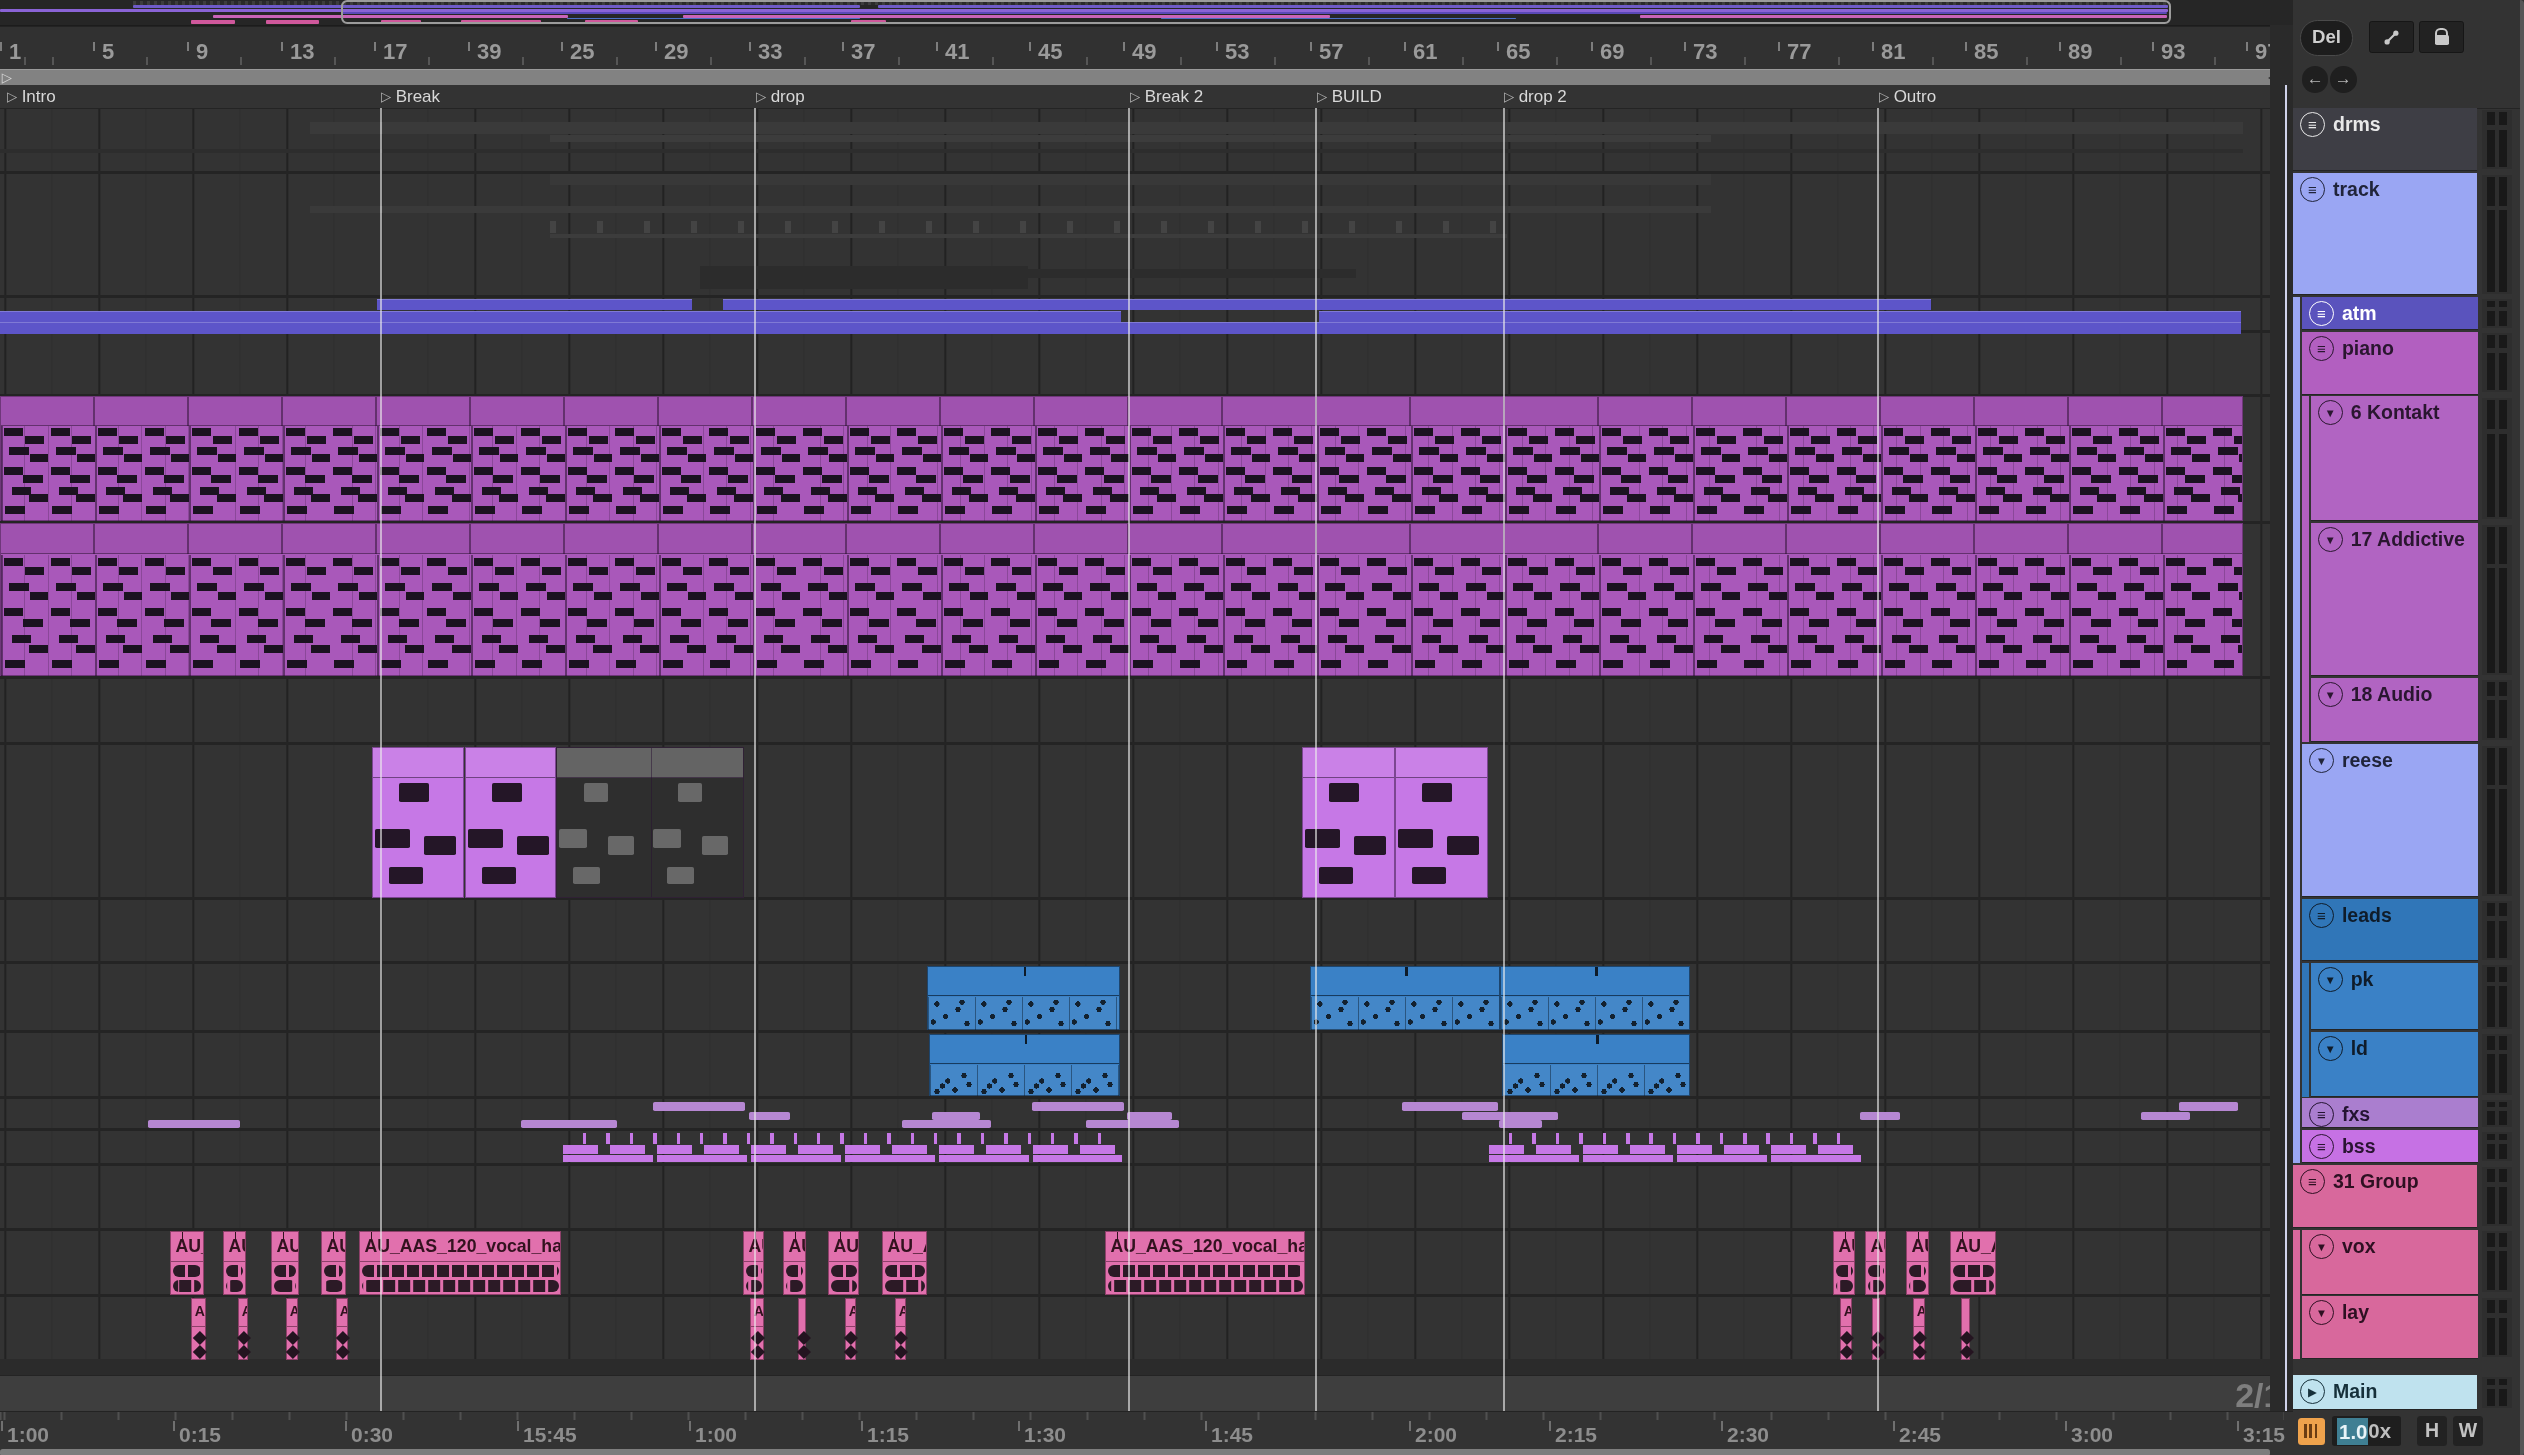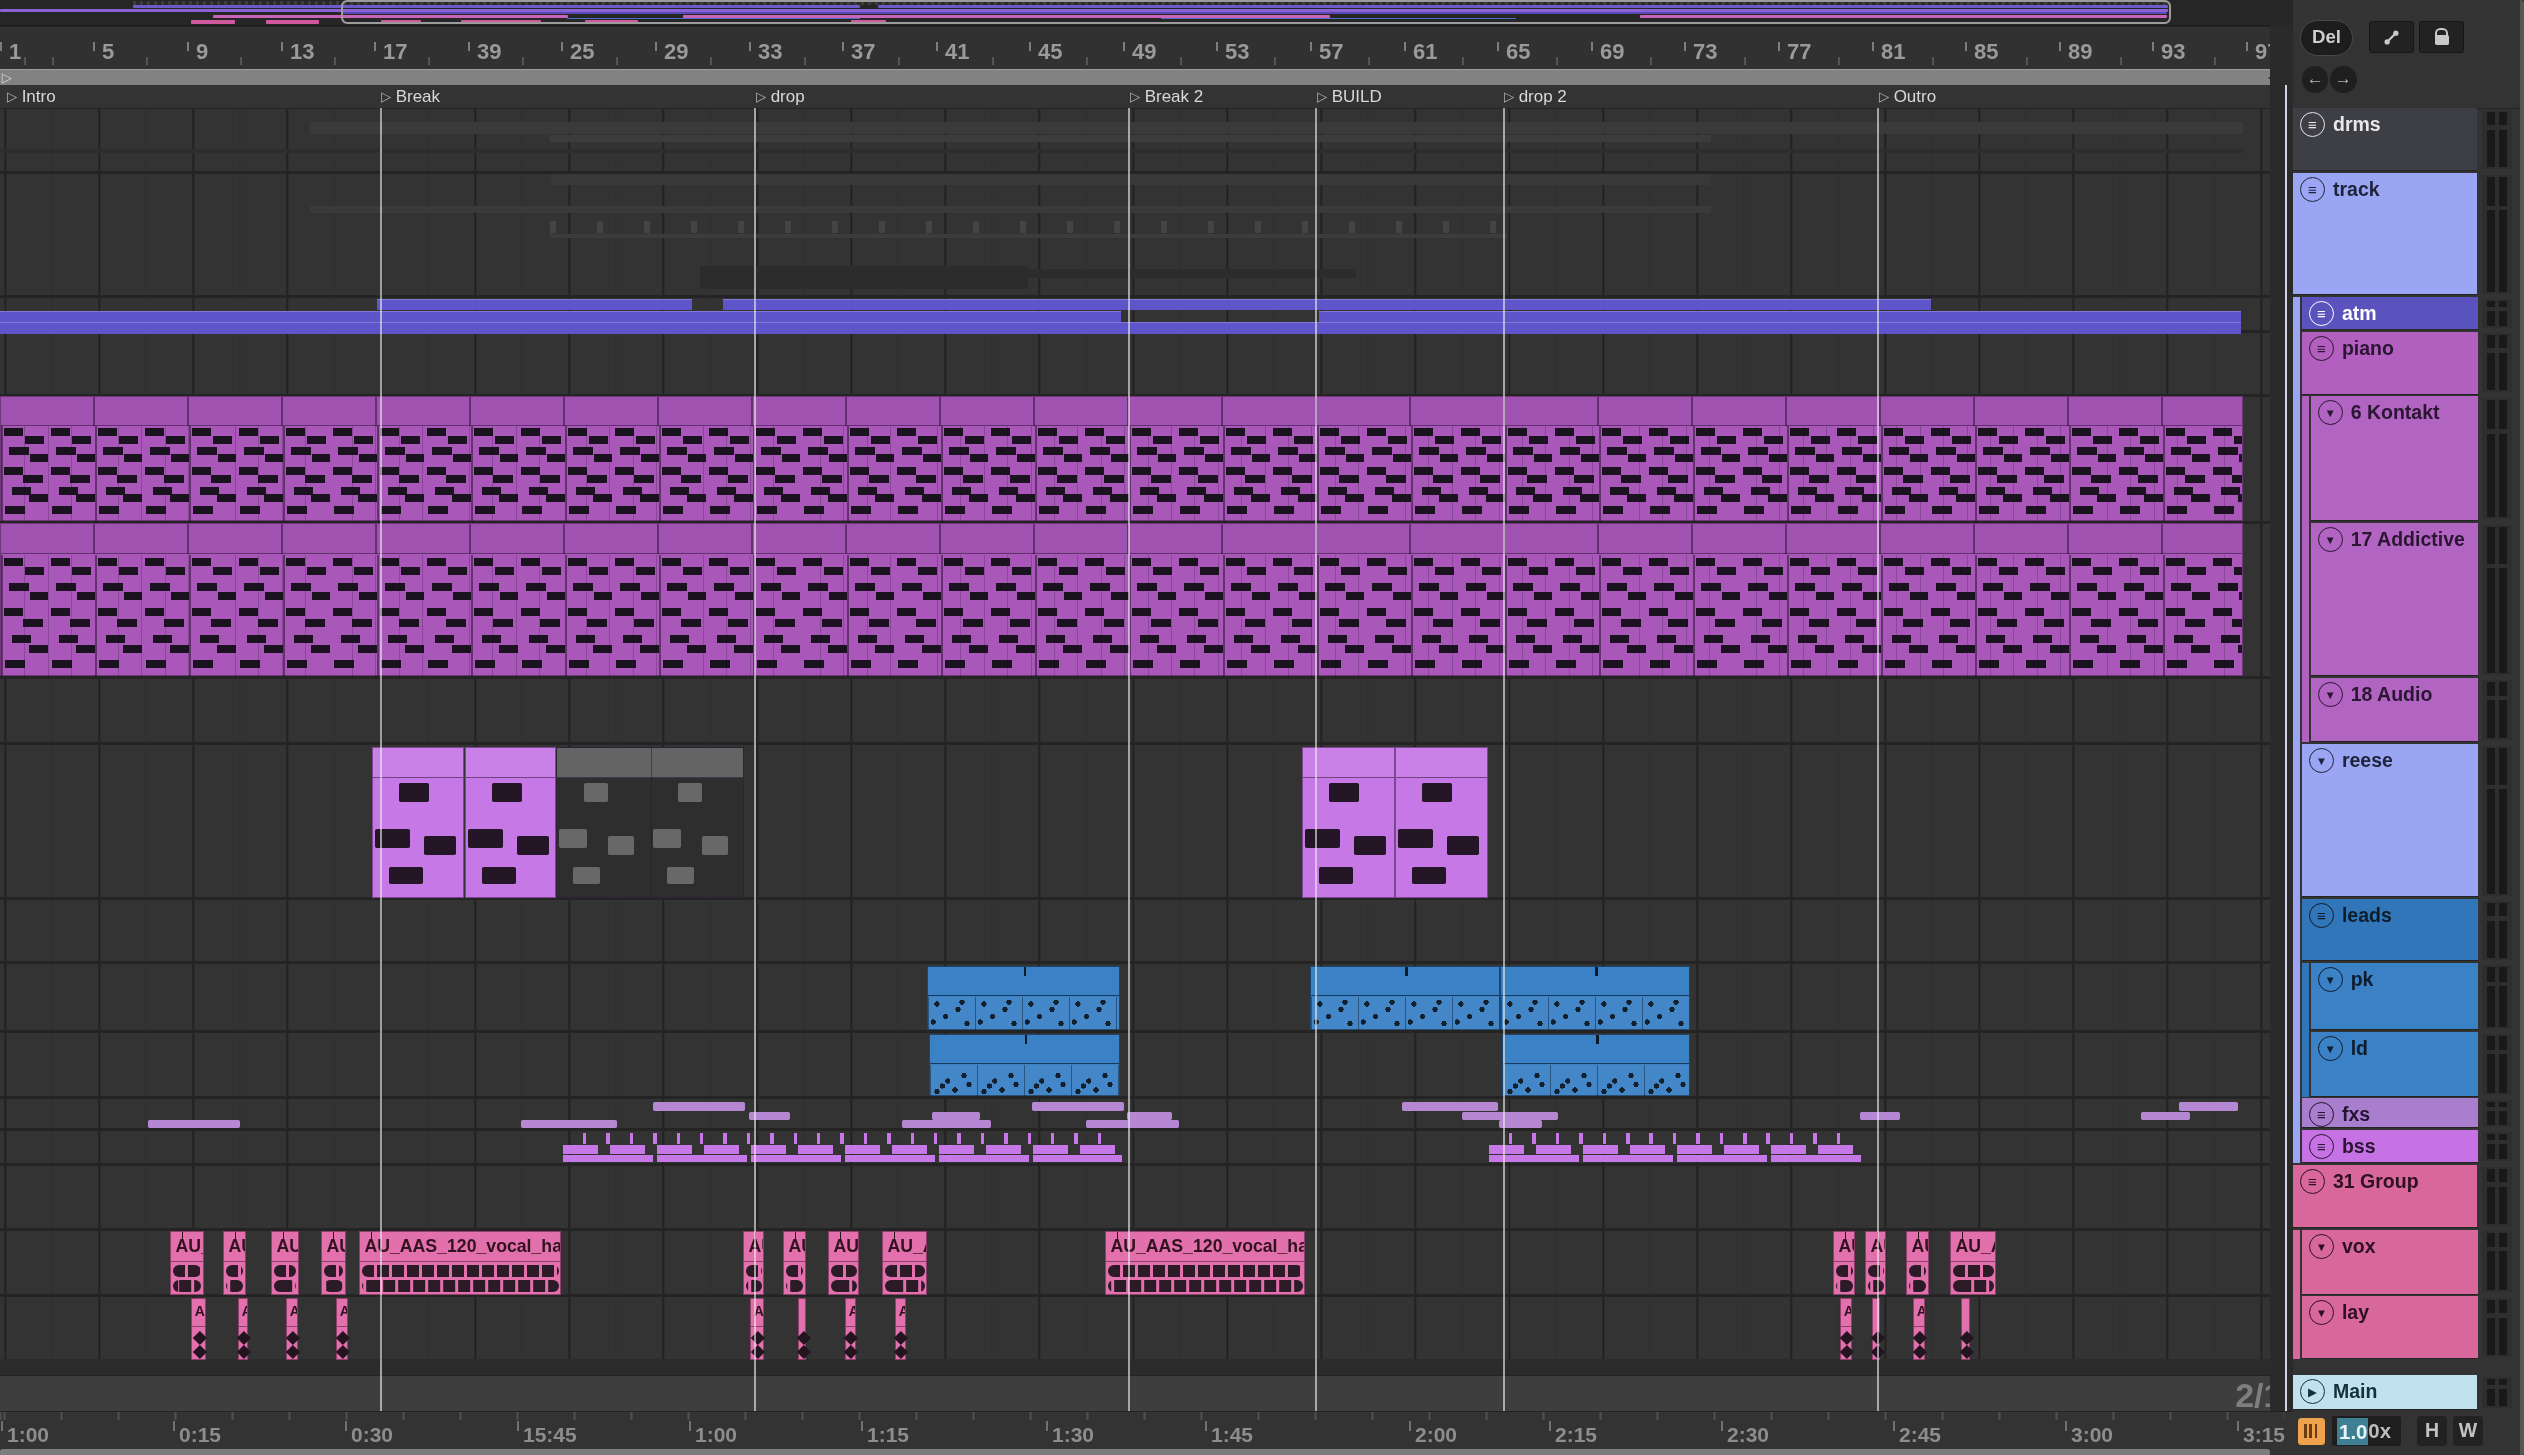--- a/index.html
+++ b/index.html
@@ -607,21 +607,21 @@
 
 <div id="timebar" class="abs">
   <div id="tb-ticks"></div>
   <div id="time-labels">
       <span class="time-label" style="left: 7px;">1:00</span>
       <span class="time-label" style="left: 179px;">0:15</span>
       <span class="time-label" style="left: 351px;">0:30</span>
       <span class="time-label" style="left: 523px;">15:45</span>
       <span class="time-label" style="left: 695px;">1:00</span>
       <span class="time-label" style="left: 867px;">1:15</span>
-      <span class="time-label" style="left: 1052px;">1:30</span>
+      <span class="time-label" style="left: 1024px;">1:30</span>
       <span class="time-label" style="left: 1211px;">1:45</span>
       <span class="time-label" style="left: 1383px; margin-left: 32px;">2:00</span>
       <span class="time-label" style="left: 1555px;">2:15</span>
       <span class="time-label" style="left: 1727px;">2:30</span>
       <span class="time-label" style="left: 1899px;">2:45</span>
       <span class="time-label" style="left: 2071px;">3:00</span>
       <span class="time-label" style="left: 2243px;">3:15</span>
     </div>
   <div id="hscroll"></div>
 </div>

